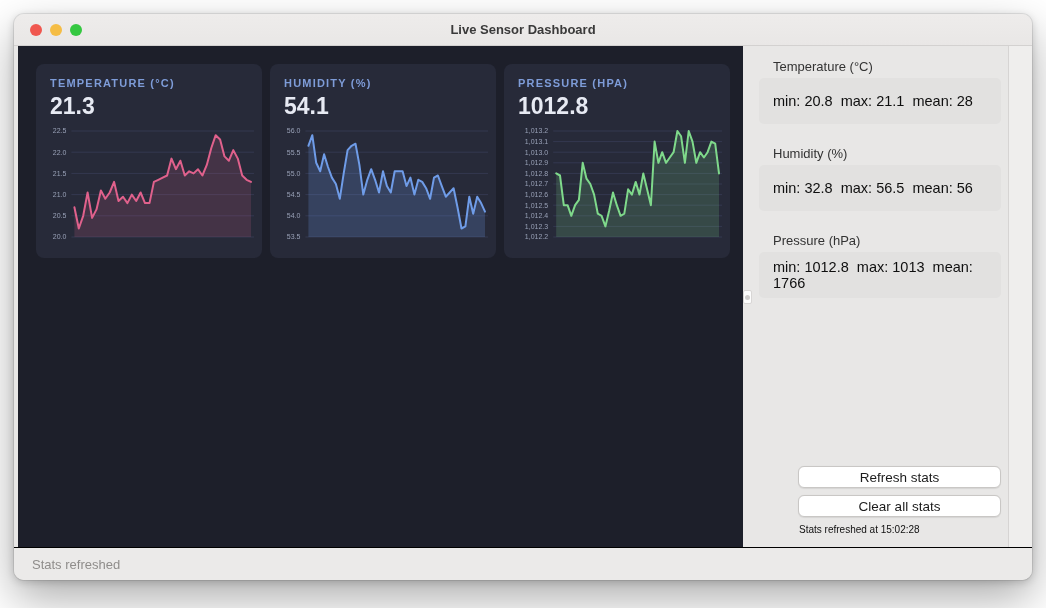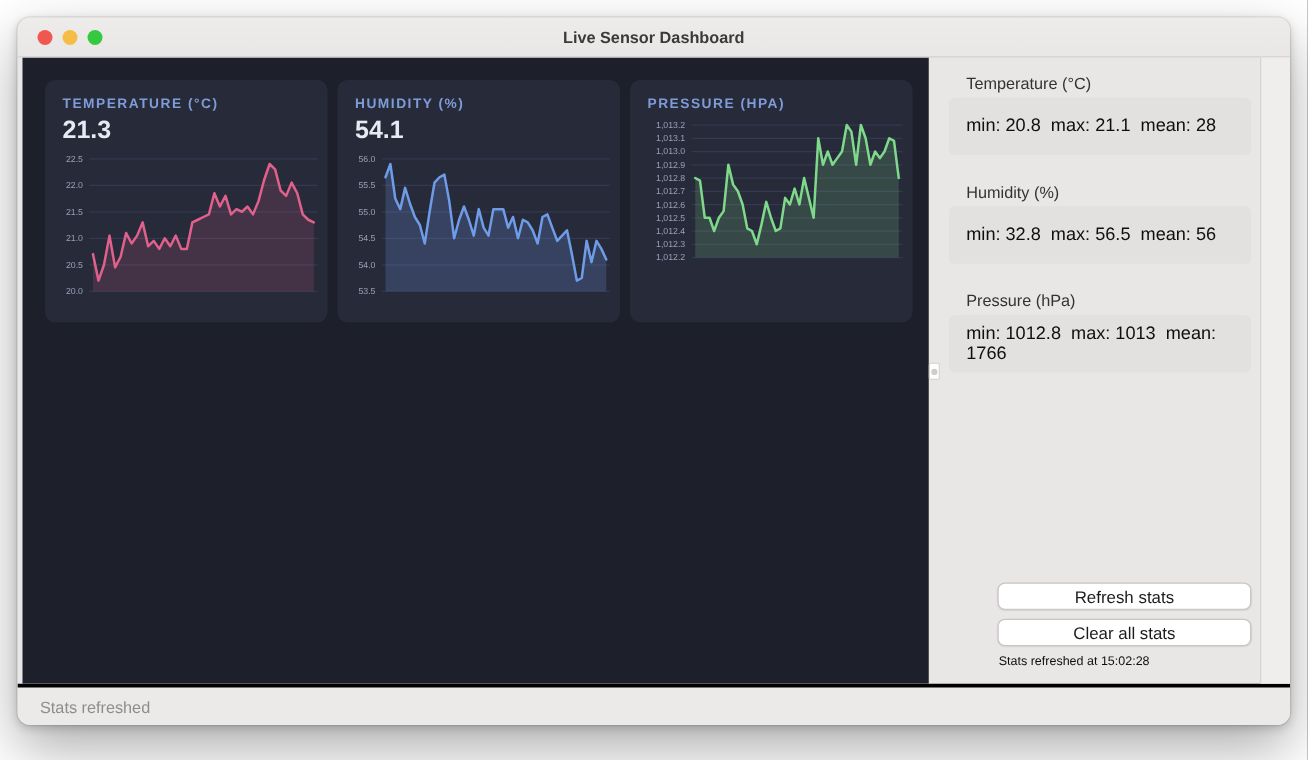--- a/index.html
+++ b/index.html
@@ -23,21 +23,21 @@
   .content { flex:1 1 auto; display:flex; min-height:0; background:#e8e7e6; }
   .main {
     margin-left:4px; width:725px; flex:0 0 725px; background:#1d1f2a;
     padding:18px 0 0 18px; display:flex; gap:8px; align-items:flex-start;
   }
   .card {
     width:226px; height:194px; background:#272a39; border-radius:8px;
     padding:13px 14px 10px 14px;
   }
   .card-label { font-size:11px; font-weight:bold; letter-spacing:1.2px; }
-  .card-value { font-size:20px; font-weight:bold; color:#e7eaf3; margin-top:4px; }
+  .card-value { font-size:23px; font-weight:bold; color:#e7eaf3; margin-top:4px; }
   .card svg { display:block; margin-top:6px; margin-left:-4px; }
   
   .splitter { width:9px; flex:0 0 9px; position:relative; }
   .splitter-handle {
     position:absolute; left:0; top:244px; width:9px; height:14px;
     background:#fdfdfd; border:1px solid #d8d6d5; border-radius:2px;
     display:flex; align-items:center; justify-content:center; cursor:col-resize;
   }
   .splitter-handle::after { content:""; width:5px; height:5px; border-radius:50%; background:#cfcdcc; }
   
@@ -54,21 +54,21 @@
   .sidebar-bottom { margin-top:auto; position:relative; z-index:1;margin-left:39px; }
   .side-btn {
     display:block; width:calc(100% - 38px); margin:0 31px 7px 7px; height:22px;
     background:#ffffff; border:1px solid #c9c7c5; border-radius:6px;
     font-family:inherit; font-size:13.5px; color:#1c1c1c; cursor:pointer;
     box-shadow:0 .5px 1px rgba(0,0,0,.08);
   }
   .side-status { margin:7px 31px 2px 8px; font-size:10px; color:#101010; }
   
   .statusbar {
-    flex:0 0 33px; height:33px; background:#ebeae9; border-top:3px solid #000000;
+    flex:0 0 33px; height:33px; background:#ebeae9; border-top:1px solid #000000;
     display:flex; align-items:center; padding-left:18px;
   }
   .statusbar-text { font-size:13px; color:#8f8d8b; }
 </style>
 </head>
 <body>
 
 <div class="window">
 
   <div class="titlebar">
@@ -118,20 +118,21 @@
             <line x1="25.4" y1="26.199999999999996" x2="208" y2="26.199999999999996" stroke="#343850" stroke-width="1"></line>
             <text x="20.4" y="28.599999999999994" text-anchor="end" font-size="7" fill="#98a0b6" font-family="Liberation Sans, DejaVu Sans, sans-serif">55.5</text>
             <line x1="25.4" y1="5" x2="208" y2="5" stroke="#343850" stroke-width="1"></line>
             <text x="20.4" y="7.4" text-anchor="end" font-size="7" fill="#98a0b6" font-family="Liberation Sans, DejaVu Sans, sans-serif">56.0</text>
             <polygon points="28.4,19.8 32.3,9.2 36.2,36.8 40.2,45.3 44.1,28.3 48.0,41.0 51.9,51.6 55.9,58.0 59.8,72.8 63.7,47.4 67.6,24.1 71.6,19.8 75.5,17.7 79.4,38.9 83.3,68.6 87.3,53.8 91.2,43.2 95.1,53.8 99.0,66.5 103.0,45.3 106.9,60.1 110.8,66.5 114.7,45.3 118.7,45.3 122.6,45.3 126.5,60.1 130.4,51.6 134.4,68.6 138.3,53.8 142.2,55.9 146.1,62.2 150.1,72.8 154.0,51.6 157.9,49.5 161.8,60.1 165.8,70.7 169.7,66.5 173.6,62.2 177.5,81.3 181.5,102.5 185.4,100.4 189.3,70.7 193.2,87.7 197.2,70.7 201.1,77.1 205.0,85.6 205.0,111 28.4,111" fill="rgba(111,156,232,0.22)" stroke="none"></polygon>
             <polyline points="28.4,19.8 32.3,9.2 36.2,36.8 40.2,45.3 44.1,28.3 48.0,41.0 51.9,51.6 55.9,58.0 59.8,72.8 63.7,47.4 67.6,24.1 71.6,19.8 75.5,17.7 79.4,38.9 83.3,68.6 87.3,53.8 91.2,43.2 95.1,53.8 99.0,66.5 103.0,45.3 106.9,60.1 110.8,66.5 114.7,45.3 118.7,45.3 122.6,45.3 126.5,60.1 130.4,51.6 134.4,68.6 138.3,53.8 142.2,55.9 146.1,62.2 150.1,72.8 154.0,51.6 157.9,49.5 161.8,60.1 165.8,70.7 169.7,66.5 173.6,62.2 177.5,81.3 181.5,102.5 185.4,100.4 189.3,70.7 193.2,87.7 197.2,70.7 201.1,77.1 205.0,85.6" fill="none" stroke="#6f9ce8" stroke-width="2" stroke-linejoin="round" stroke-linecap="round"></polyline>
           </svg>
       </div>
       <div class="card">
         <div class="card-label" style="color: rgb(126, 156, 216);">PRESSURE (HPA)</div>
+        <div class="card-value">1012.8</div>
         <svg width="212" height="122" viewBox="0 0 212 122">
             <line x1="39.199999999999996" y1="111" x2="208" y2="111" stroke="#343850" stroke-width="1"></line>
             <text x="34.199999999999996" y="113.4" text-anchor="end" font-size="7" fill="#98a0b6" font-family="Liberation Sans, DejaVu Sans, sans-serif">1,012.2</text>
             <line x1="39.199999999999996" y1="100.40000000000964" x2="208" y2="100.40000000000964" stroke="#343850" stroke-width="1"></line>
             <text x="34.199999999999996" y="102.80000000000965" text-anchor="end" font-size="7" fill="#98a0b6" font-family="Liberation Sans, DejaVu Sans, sans-serif">1,012.3</text>
             <line x1="39.199999999999996" y1="89.80000000000723" x2="208" y2="89.80000000000723" stroke="#343850" stroke-width="1"></line>
             <text x="34.199999999999996" y="92.20000000000724" text-anchor="end" font-size="7" fill="#98a0b6" font-family="Liberation Sans, DejaVu Sans, sans-serif">1,012.4</text>
             <line x1="39.199999999999996" y1="79.20000000000482" x2="208" y2="79.20000000000482" stroke="#343850" stroke-width="1"></line>
             <text x="34.199999999999996" y="81.60000000000483" text-anchor="end" font-size="7" fill="#98a0b6" font-family="Liberation Sans, DejaVu Sans, sans-serif">1,012.5</text>
             <line x1="39.199999999999996" y1="68.60000000000241" x2="208" y2="68.60000000000241" stroke="#343850" stroke-width="1"></line>

